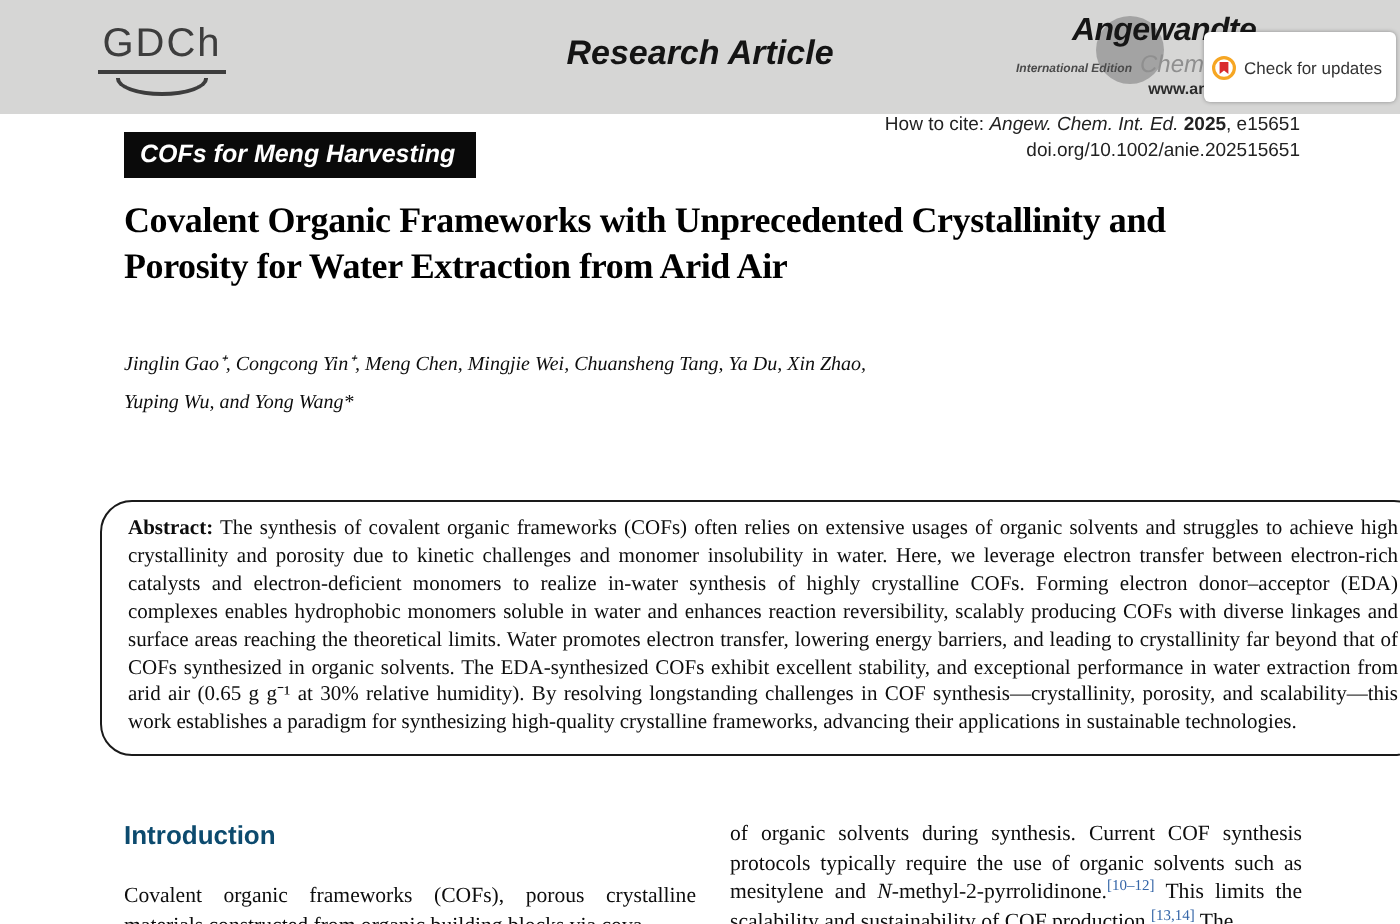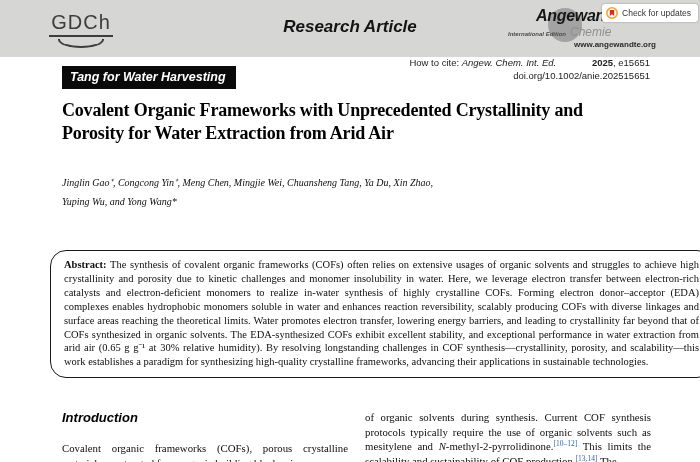--- a/index.html
+++ b/index.html
@@ -43,35 +43,35 @@
     color:#161616; letter-spacing:-0.3px;text-align:center;
   }
   .ang-row { position:relative; display:flex; align-items:baseline; gap:4px; margin-top:0; }
   .ang-edition { font-size:6px; font-weight:bold; font-style:italic; color:#4a4a4a; }
   .ang-chemie { font-size:12px; font-style:italic; color:#8f8f8f; }
   .ang-site { position:relative; font-size:8px; font-weight:bold; color:#2c2c2c;
     text-align:right; margin-top:1px; cursor:pointer; }
 
   
   .check-badge {
-    position:absolute; top:4px; right:2px; height:18px; background:#ffffff;
+    position:absolute; top:16px; right:2px; height:35px; background:#ffffff;
     border-radius:3px; box-shadow:0 0 2px rgba(0,0,0,.35);
     display:flex; align-items:center; gap:4px; padding:0 7px 0 4px;
     font-family:"Liberation Sans", sans-serif; font-size:8.5px; color:#333;
     cursor:pointer;
   }
 
   
   .cite {
     position:absolute; top:57px; right:50px; text-align:right;
     font-family:"Liberation Sans", sans-serif; font-size:9.5px; color:#222;
     line-height:12.5px;
   }
   .cite .it { font-style:italic; }
-  .cite .b { font-weight:bold;margin-left:33px; }
+  .cite .b { font-weight:bold; }
   .cite-line2 { cursor:pointer; }
 
   
   .topic-badge {
     position:absolute; top:66px; left:62px; background:#0a0a0a; color:#fff;
     font-family:"Liberation Sans", sans-serif; font-weight:bold; font-style:italic;
     font-size:12.5px; padding:4px 10px 5px 8px;
   }
 
   
@@ -94,22 +94,22 @@
   }
   .abs-label { font-weight:bold; }
 
   
   .columns {
     position:absolute; top:410px; left:62px; width:589px;
     display:flex; gap:17px;
   }
   .col { width:286px; }
   .intro-heading {
-    font-family:"Liberation Sans", sans-serif; font-weight:bold; font-style:italic;
-    font-size:13px; color:#000000; margin-bottom:16px;
+    font-family:"Liberation Sans", sans-serif; font-weight:bold; 
+    font-size:13px; color:#0c4a6e; margin-bottom:16px;
   }
   .body-text { font-size:10.8px; line-height:14.6px; text-align:justify; color:#0d0d0d; }
   .it { font-style:italic; }
   sup.ref {
     color:#3566a8; font-size:7.5px; line-height:0; vertical-align:4px;
     cursor:pointer;
   }
 </style>
 </head>
 <body>
@@ -137,21 +137,21 @@
     <path d="M3.8 3 L8.2 3 L8.2 9 L6 7.2 L3.8 9 Z" fill="#d92b2b"></path>
   </svg>
   <span>Check for updates</span>
 </div>
 
 <div class="cite">
   <div class="cite-line1"><span>How to cite: </span><span class="it">Angew. Chem. Int. Ed. </span><span class="b">2025</span><span>, e15651</span></div>
   <div class="cite-line2">doi.org/10.1002/anie.202515651</div>
 </div>
 
-<div class="topic-badge">Tang for Water Harvesting</div>
+<div class="topic-badge">COFs for Meng Harvesting</div>
 
 <h1 class="title">
   <div>Covalent Organic Frameworks with Unprecedented Crystallinity and</div>
   <div>Porosity for Water Extraction from Arid Air</div>
 </h1>
 
 <div class="authors">
   <div>Jinglin Gao⁺, Congcong Yin⁺, Meng Chen, Mingjie Wei, Chuansheng Tang, Ya Du, Xin Zhao,</div>
   <div>Yuping Wu, and Yong Wang*</div>
 </div>

